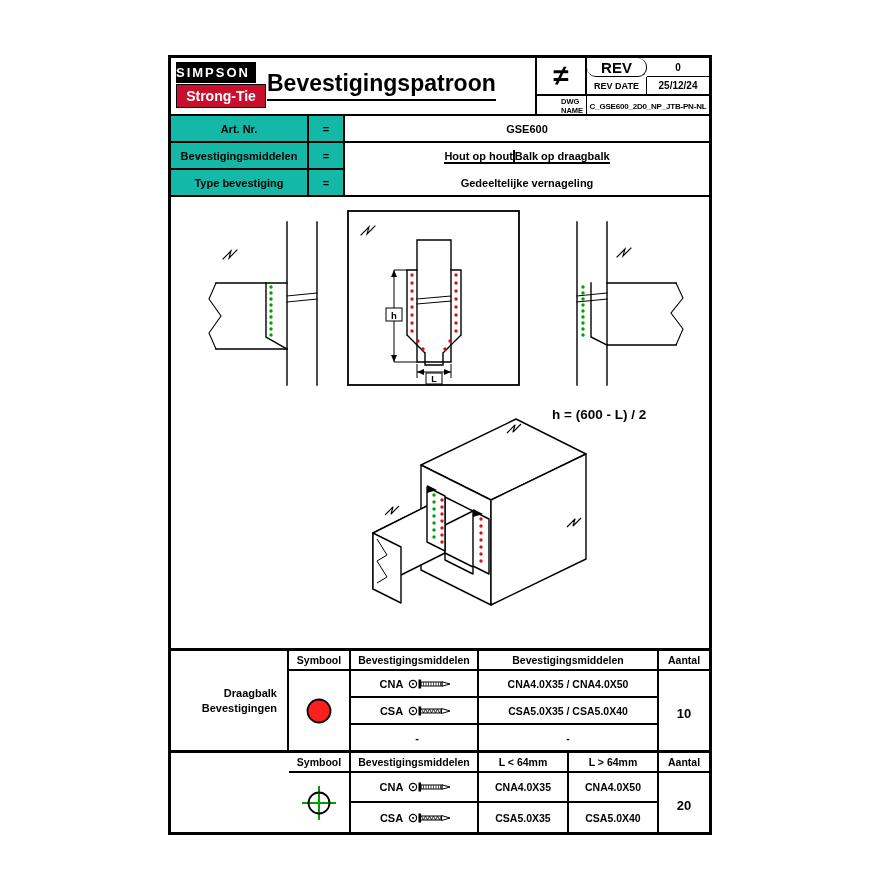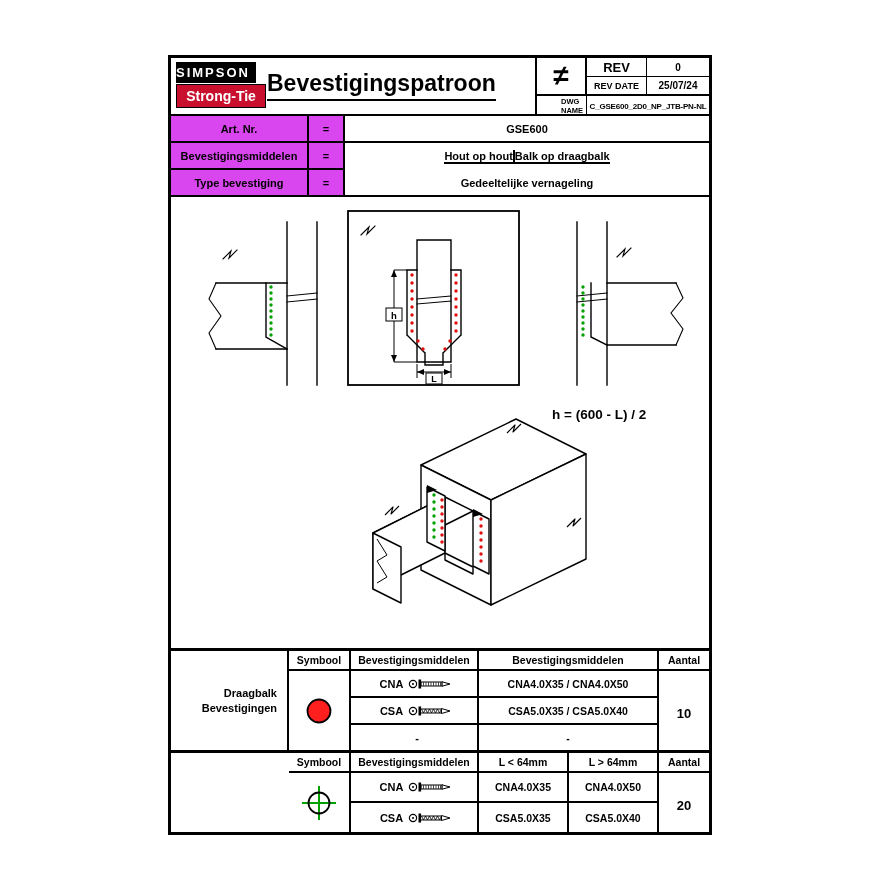--- a/index.html
+++ b/index.html
@@ -23,32 +23,32 @@
     text-align:center; padding:3px 0; width:90px; box-sizing:border-box; border:1.5px solid #000; margin-top:1px;
   }
   .title-wrap { position:absolute; left:96px; top:12px; width:266px; text-align:left; }
   .title { display:inline-block; font-size:23px; font-weight:bold; border-bottom:2.5px solid #000; padding-bottom:2px; }
   .revblock {
     position:absolute; left:364px; top:0; width:174px; height:58px; border-left:2px solid #000; box-sizing:border-box;
     display:grid; grid-template-columns:50px 60px 1fr; grid-template-rows:19px 19px 1fr;
   }
   .revblock > div { box-sizing:border-box; display:flex; align-items:center; justify-content:center; font-weight:bold; }
   .rev-sym { grid-area:1/1/3/2; border-right:2px solid #000; border-bottom:2px solid #000; font-size:28px; line-height:1; }
-  .rev-l1 { grid-area:1/2/2/3; border-right:1.5px solid #000; border-bottom:1.5px solid #000; font-size:13px; }
+  .rev-l1 { grid-area:1/2/2/3; border-right:1.5px solid #000; border-bottom:1.5px solid #000; font-size:15px;border-radius:9px; }
   .rev-v1 { grid-area:1/3/2/4; border-bottom:1.5px solid #000; font-size:10px; }
   .rev-l2 { grid-area:2/2/3/3; border-right:1.5px solid #000; border-bottom:2px solid #000; font-size:9px; }
   .rev-v2 { grid-area:2/3/3/4; border-bottom:2px solid #000; font-size:10px; }
   .dwg-l  { grid-area:3/1/4/2; border-right:1.5px solid #000; font-size:7.5px;margin-left:24px; }
   .dwg-v  { grid-area:3/2/4/4; font-size:8px; letter-spacing:-0.2px; white-space:nowrap; }
   
   .info { position:absolute; left:0; top:58px; width:538px; }
   .info-row { display:grid; grid-template-columns:138px 36px 1fr; height:27px; }
   .info-row > div, .info-vals > div { box-sizing:border-box; display:flex; align-items:center; justify-content:center; font-weight:bold; font-size:11px; border-right:2px solid #000; border-bottom:2px solid #000; }
   .info-vals { display:grid; grid-template-columns:184px 1fr; }
-  .gray { background:#d946ef; }
+  .gray { background:#14b8a6; }
   .noBr { border-right:none !important; }
   .noBb { border-bottom:none !important; }
   
   .drawing { position:absolute; left:0; top:139px; width:538px; height:451px; }
   svg text { font-family:"Liberation Sans", sans-serif; fill:#000; }
   
   .tbl { position:absolute; left:0; width:538px; display:grid; border-top:3px solid #000; box-sizing:border-box; background:#fff; }
   #table1 { top:590px; height:102px; grid-template-columns:118px 62px 128px 180px 1fr; grid-template-rows:20px 27px 27px 25px; }
   #table2 { top:692px; height:82px; grid-template-columns:118px 62px 128px 90px 90px 1fr; grid-template-rows:20px 30px 29px; }
   .tbl > div { box-sizing:border-box; display:flex; align-items:center; justify-content:center; font-weight:bold; border-right:2px solid #000; border-bottom:2px solid #000; background:#fff; }
@@ -92,21 +92,21 @@
       <div class="logo-strongtie">Strong-Tie</div>
     </div>
     <div class="title-wrap">
       <span class="title">Bevestigingspatroon</span>
     </div>
     <div class="revblock">
       <div class="rev-sym">≠</div>
       <div class="rev-l1">REV</div>
       <div class="rev-v1">0</div>
       <div class="rev-l2">REV DATE</div>
-      <div class="rev-v2">25/07/24</div>
+      <div class="rev-v2">25/12/24</div>
       <div class="dwg-l">DWG NAME</div>
       <div class="dwg-v">C_GSE600_2D0_NP_JTB-PN-NL</div>
     </div>
   </div>
 
   <div class="info">
     <div class="info-row">
       <div class="gray">Art. Nr.</div>
       <div class="gray">=</div>
       <div class="noBr">GSE600</div>

